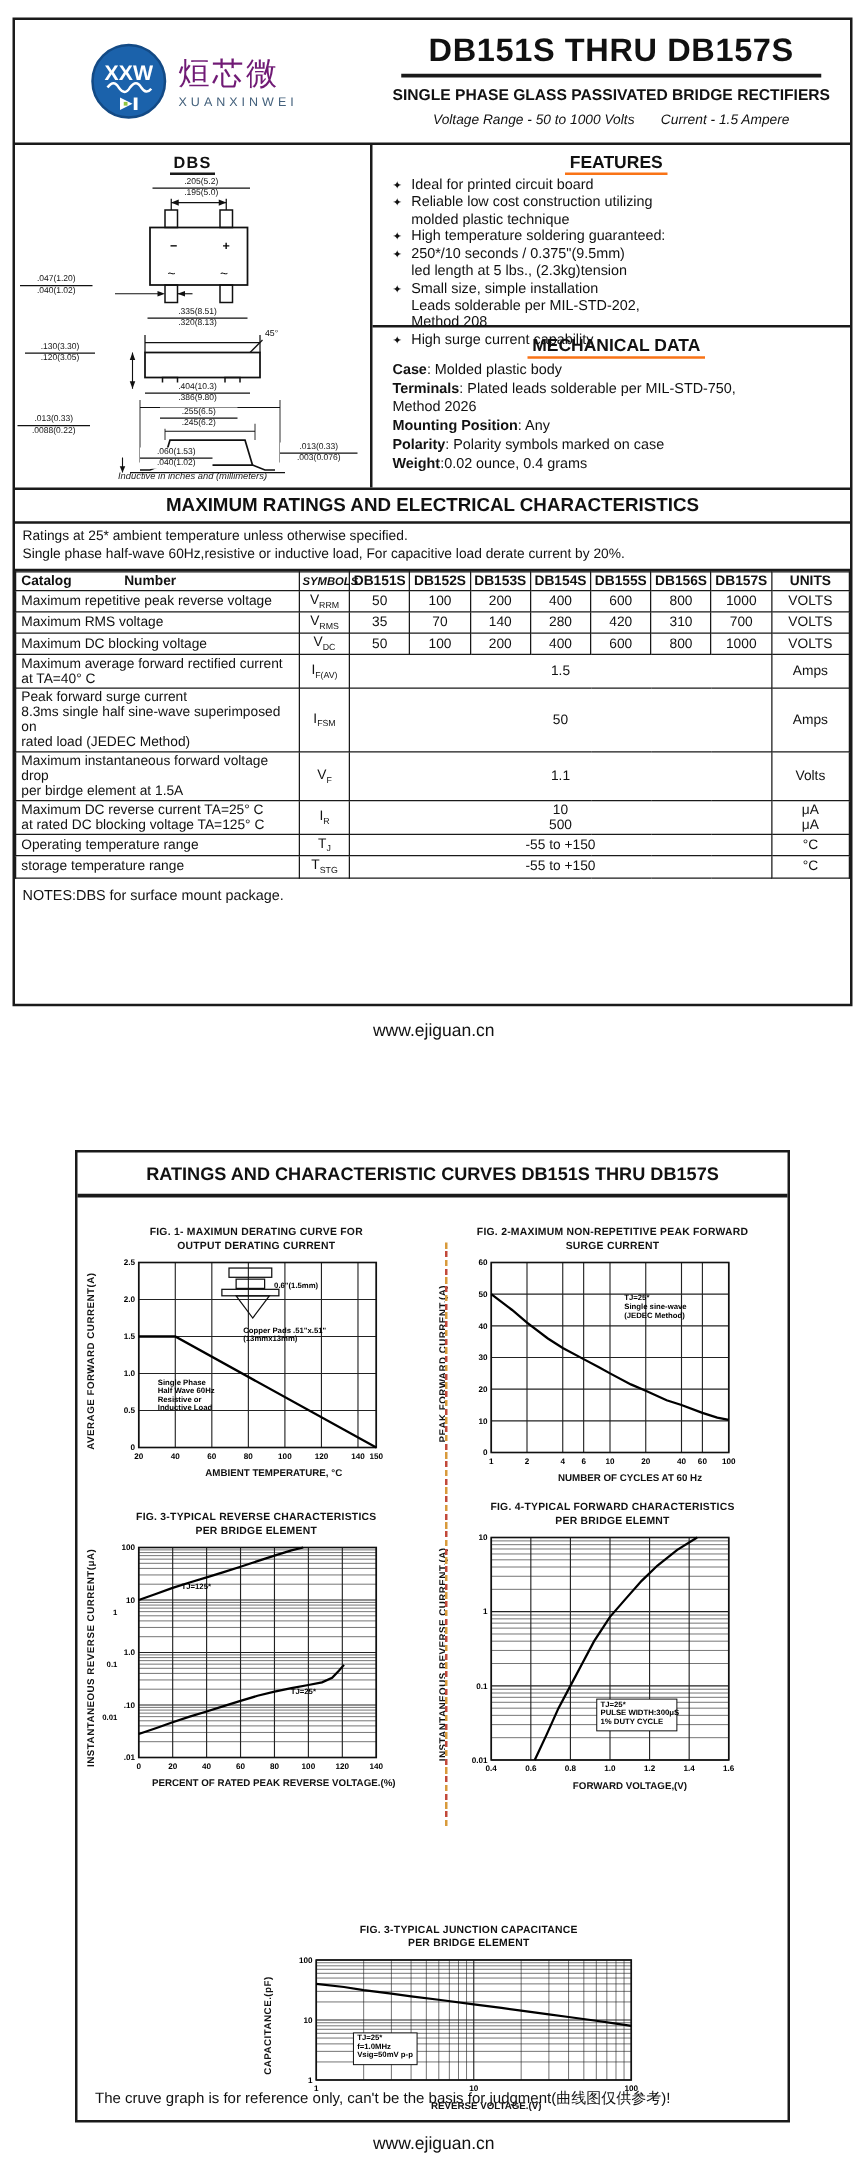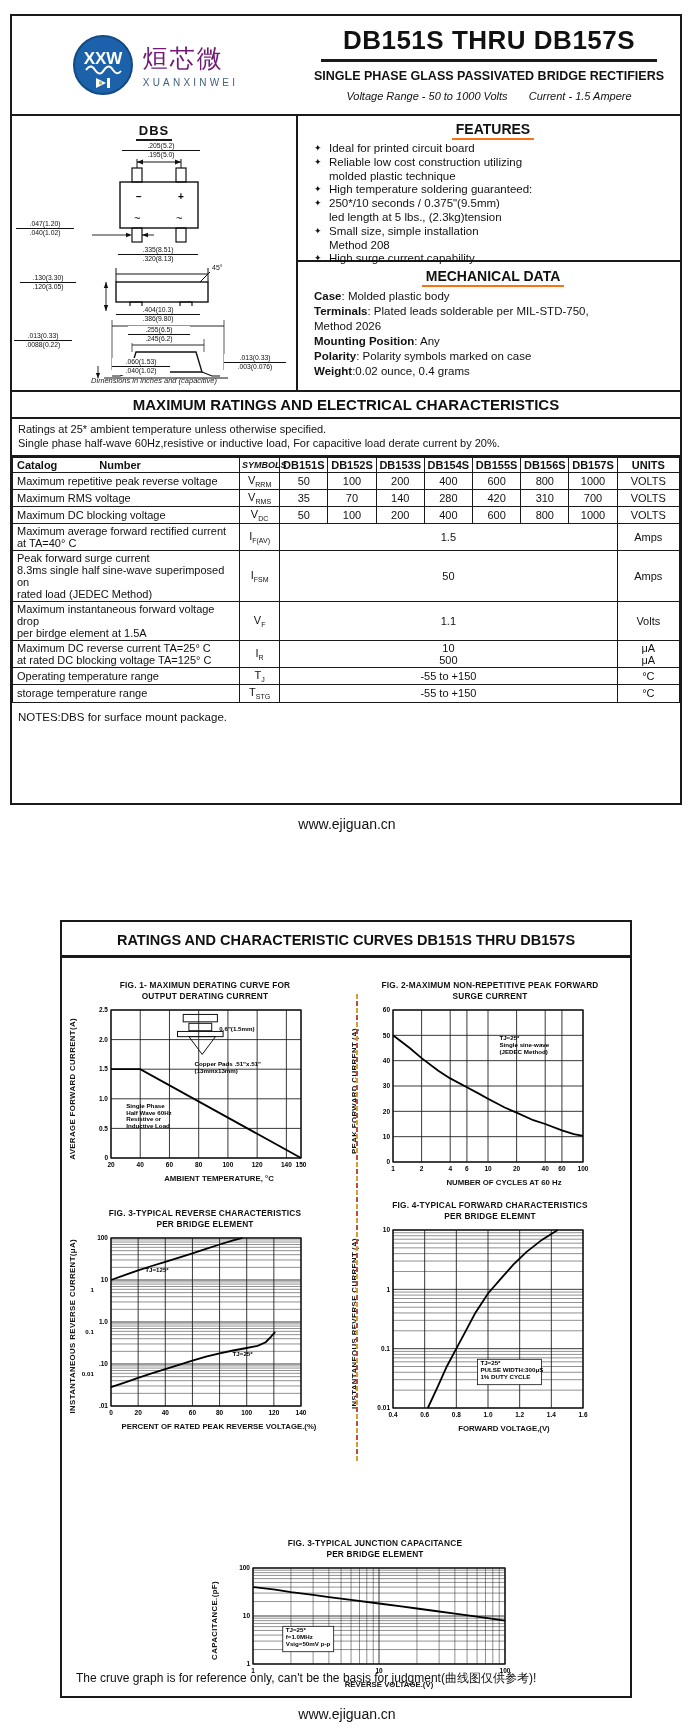--- a/index.html
+++ b/index.html
@@ -187,21 +187,21 @@
         <span class="b">.0088(0.22)</span>
       </div>
       <div class="dim" style="left:100px;top:242px;width:58px">
         <span class="a">.060(1.53)</span>
         <span class="b">.040(1.02)</span>
       </div>
       <div class="dim" style="left:212px;top:238px;width:62px">
         <span class="a">.013(0.33)</span>
         <span class="b">.003(0.076)</span>
       </div>
-      <div class="pkgcap">Dimensions in inches and (capacitive)</div>
+      <div class="pkgcap">Inductive in inches and (millimeters)</div>
     </div>
 
     <div class="rightcol">
       <div class="featbox">
         <div class="sechead"><span>FEATURES</span></div>
         <div>
             <div class="feat-line">
               <span class="bullet">✦</span>
               <span>Ideal for printed circuit board</span>
             </div>
@@ -219,20 +219,23 @@
             <div class="feat-line">
               <span class="bullet">✦</span>
               <span>250*/10 seconds / 0.375"(9.5mm)</span>
             </div>
             <div class="feat-line cont">
               <span>led length at 5 lbs., (2.3kg)tension</span>
             </div>
             <div class="feat-line">
               <span class="bullet">✦</span>
               <span>Small size, simple installation</span>
+            </div>
+            <div class="feat-line cont">
+              <span>Leads solderable per MIL-STD-202,</span>
             </div>
             <div class="feat-line cont">
               <span>Method 208</span>
             </div>
             <div class="feat-line">
               <span class="bullet">✦</span>
               <span>High surge current capability</span>
             </div>
           </div>
       </div>

